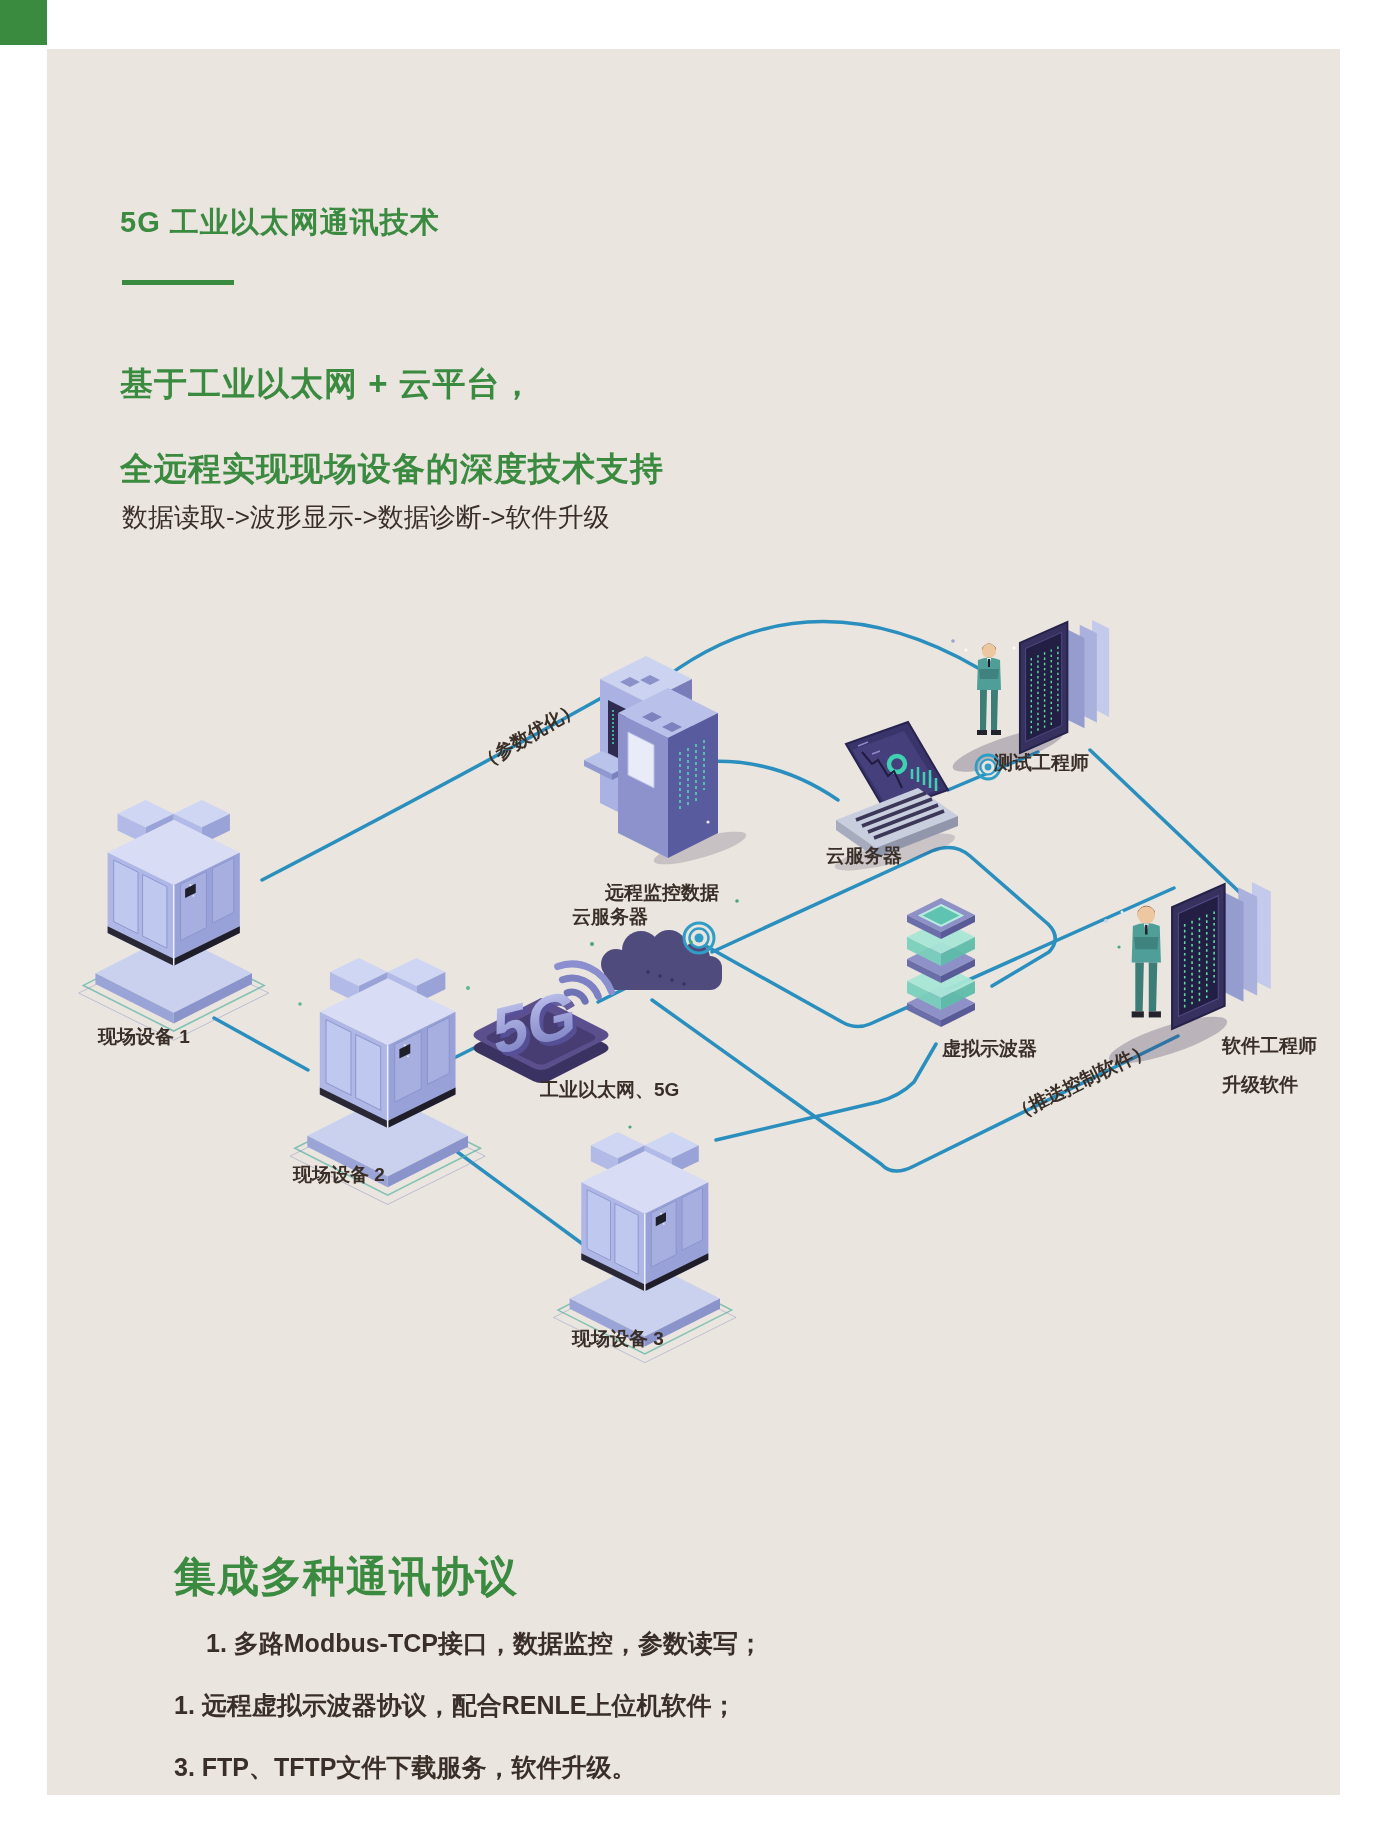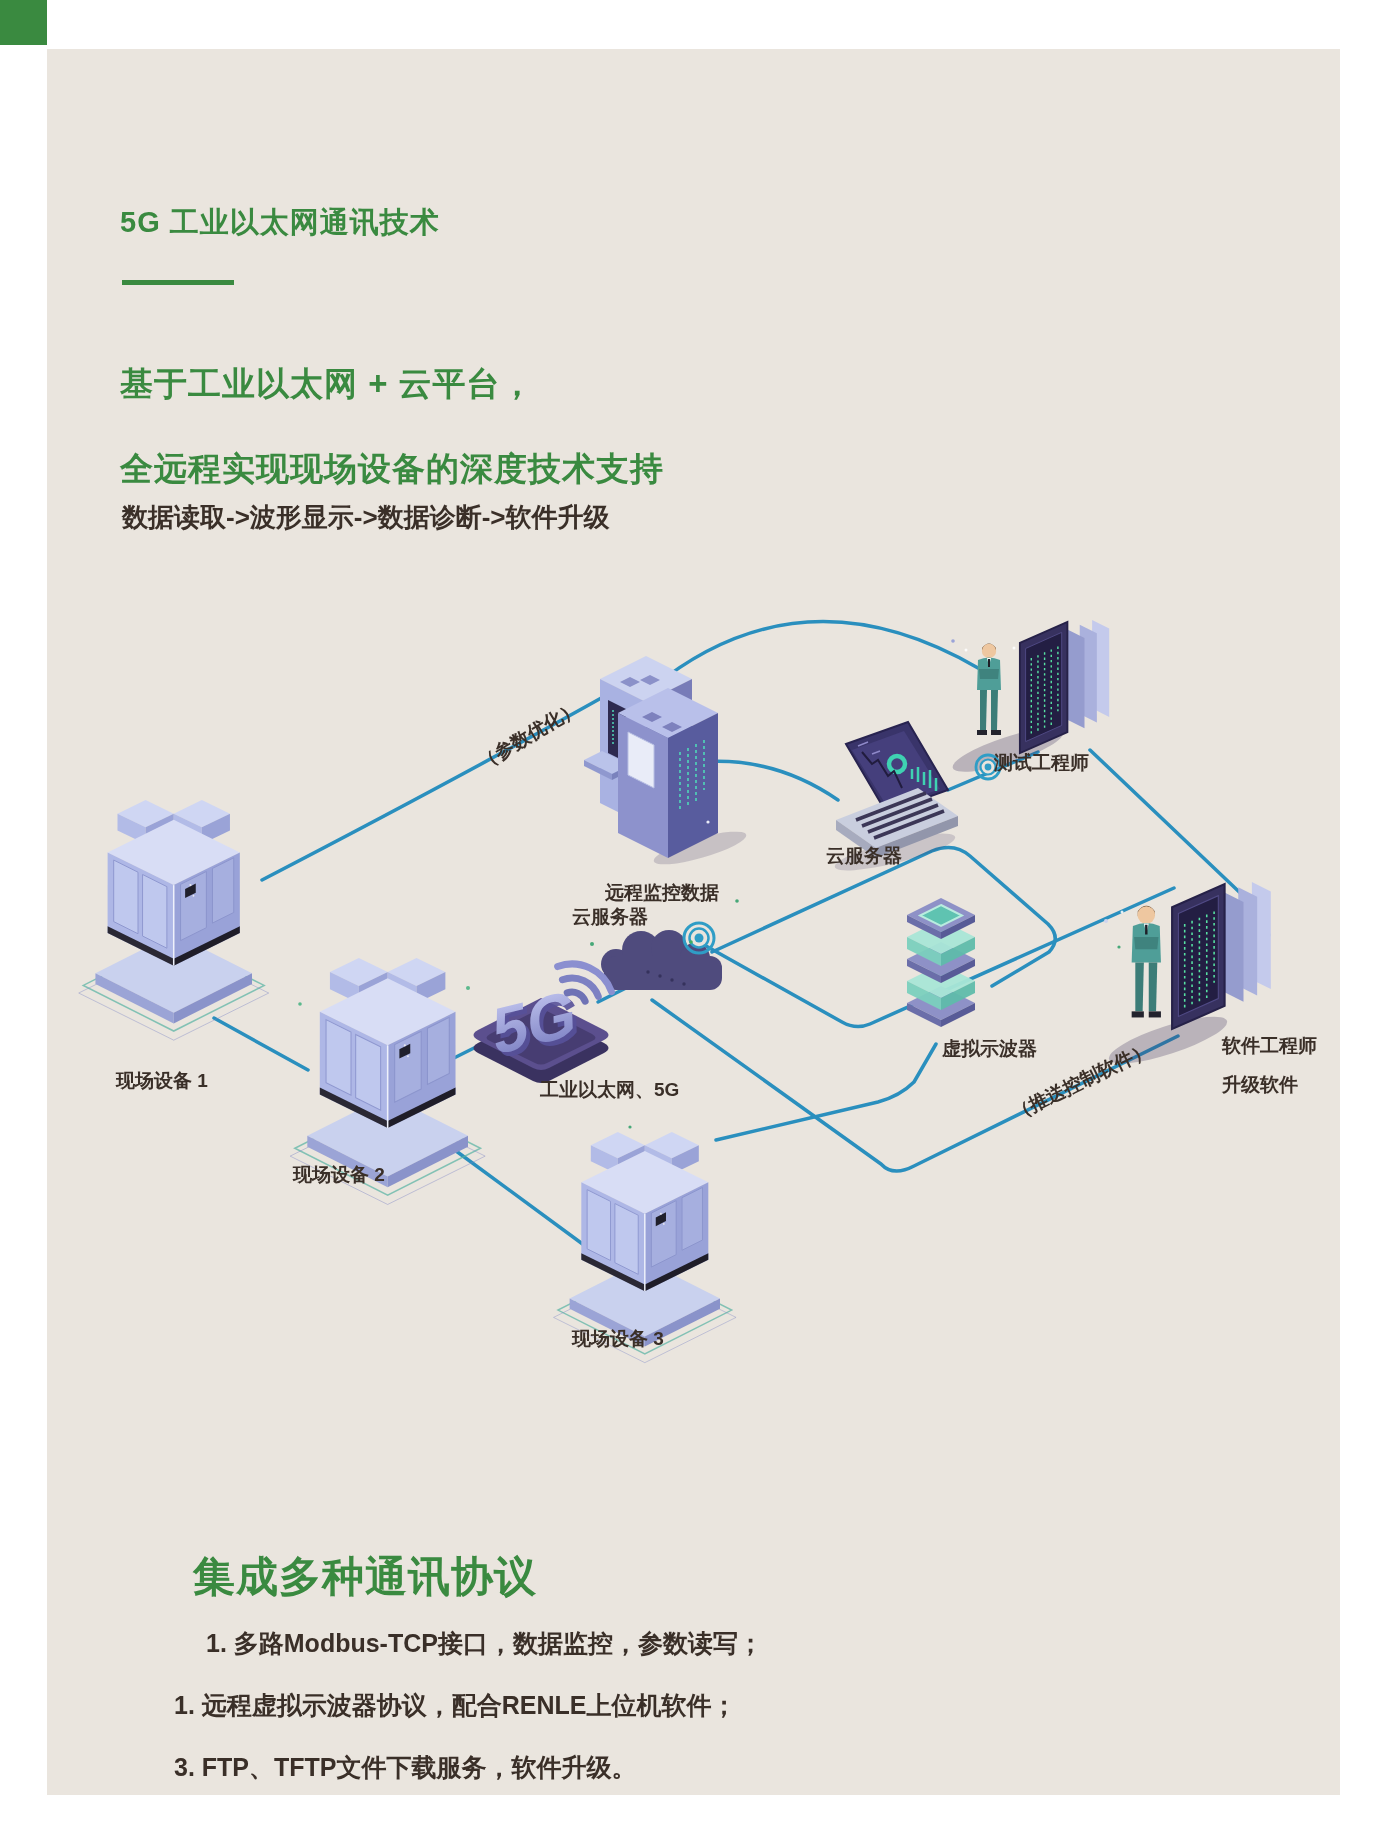--- a/index.html
+++ b/index.html
@@ -7,28 +7,28 @@
        font-family:"Liberation Sans","DejaVu Sans",sans-serif;}
   #corner{position:absolute;left:0;top:0;width:47px;height:45px;background:#3a8a40;}
   #page{position:absolute;left:47px;top:49px;width:1293px;height:1746px;background:#eae5de;}
   .grn{color:#3a8a40;}
   .dark{color:#3a2f28;}
   #title{position:absolute;left:120px;top:203px;font-size:29px;font-weight:bold;letter-spacing:1px;}
   #title-underline{position:absolute;left:122px;top:280px;width:112px;height:5px;background:#3a8a40;}
   .subtitle{position:absolute;left:120px;font-size:33px;font-weight:bold;letter-spacing:1px;}
   #subtitle1{top:362px;}
   #subtitle2{top:447px;}
-  #flow{position:absolute;left:122px;top:500px;font-size:26px;font-weight:bold;}
+  #flow{position:absolute;left:122px;top:500px;font-size:26px;font-weight:normal;}
   svg{position:absolute;left:0;top:0;}
   .lbl{position:absolute;font-size:19px;font-weight:bold;color:#3a2f28;white-space:nowrap;}
   .lbl-rot{transform-origin:left center;}
   #lbl-param{left:480px;top:752px;transform:rotate(-31deg);}
   #lbl-push{left:1013px;top:1102px;transform:rotate(-26deg);}
   #lbl-sw{line-height:39px;}
-  #proto-heading{position:absolute;left:174px;top:1549px;font-size:42px;font-weight:bold;letter-spacing:1px;margin-left:19px;}
+  #proto-heading{position:absolute;left:174px;top:1549px;font-size:42px;font-weight:bold;letter-spacing:1px;}
   .proto-item{position:absolute;left:174px;font-size:25px;font-weight:bold;}
   #proto-1{top:1627px;margin-left:32px;} #proto-2{top:1689px;} #proto-3{top:1751px;}
 </style>
 </head>
 <body>
 
 <div id="corner"></div>
 <div id="page"></div>
 
 <div id="title" class="grn">5G 工业以太网通讯技术</div>
@@ -264,21 +264,21 @@
     <circle cx="1119" cy="947" r="1.6" fill="#47a878"></circle>
       <circle cx="953" cy="641" r="1.8" fill="#9aa3d8"></circle>
     <circle cx="300" cy="1004" r="1.8" fill="#5bb98c"></circle>
       <circle cx="630" cy="1127" r="1.6" fill="#47a878"></circle>
     <circle cx="966" cy="650" r="1.5" fill="#ffffff" opacity="0.85"></circle>
     <circle cx="1014" cy="648" r="1.5" fill="#ffffff" opacity="0.85"></circle>
     <circle cx="1122" cy="912" r="1.5" fill="#ffffff" opacity="0.85"></circle>
   </g>
 </svg>
 
-<div class="lbl" style="left:98px;top:1068px;margin-left:18px;">现场设备 1</div>
+<div class="lbl" style="left:98px;top:1024px;">现场设备 1</div>
 <div class="lbl" style="left:293px;top:1162px;">现场设备 2</div>
 <div class="lbl" style="left:572px;top:1326px;">现场设备 3</div>
 <div class="lbl" style="left:540px;top:1077px;">工业以太网、5G</div>
 <div class="lbl" style="left:572px;top:904px;">云服务器</div>
 <div class="lbl" style="left:592px;top:880px;margin-left:13px;">远程监控数据</div>
 <div class="lbl" style="left:826px;top:843px;">云服务器</div>
 <div class="lbl" style="left:994px;top:750px;">测试工程师</div>
 <div class="lbl" style="left:942px;top:1036px;">虚拟示波器</div>
 <div class="lbl" id="lbl-sw" style="left:1222px;top:1026px;">
   <div>软件工程师</div>

